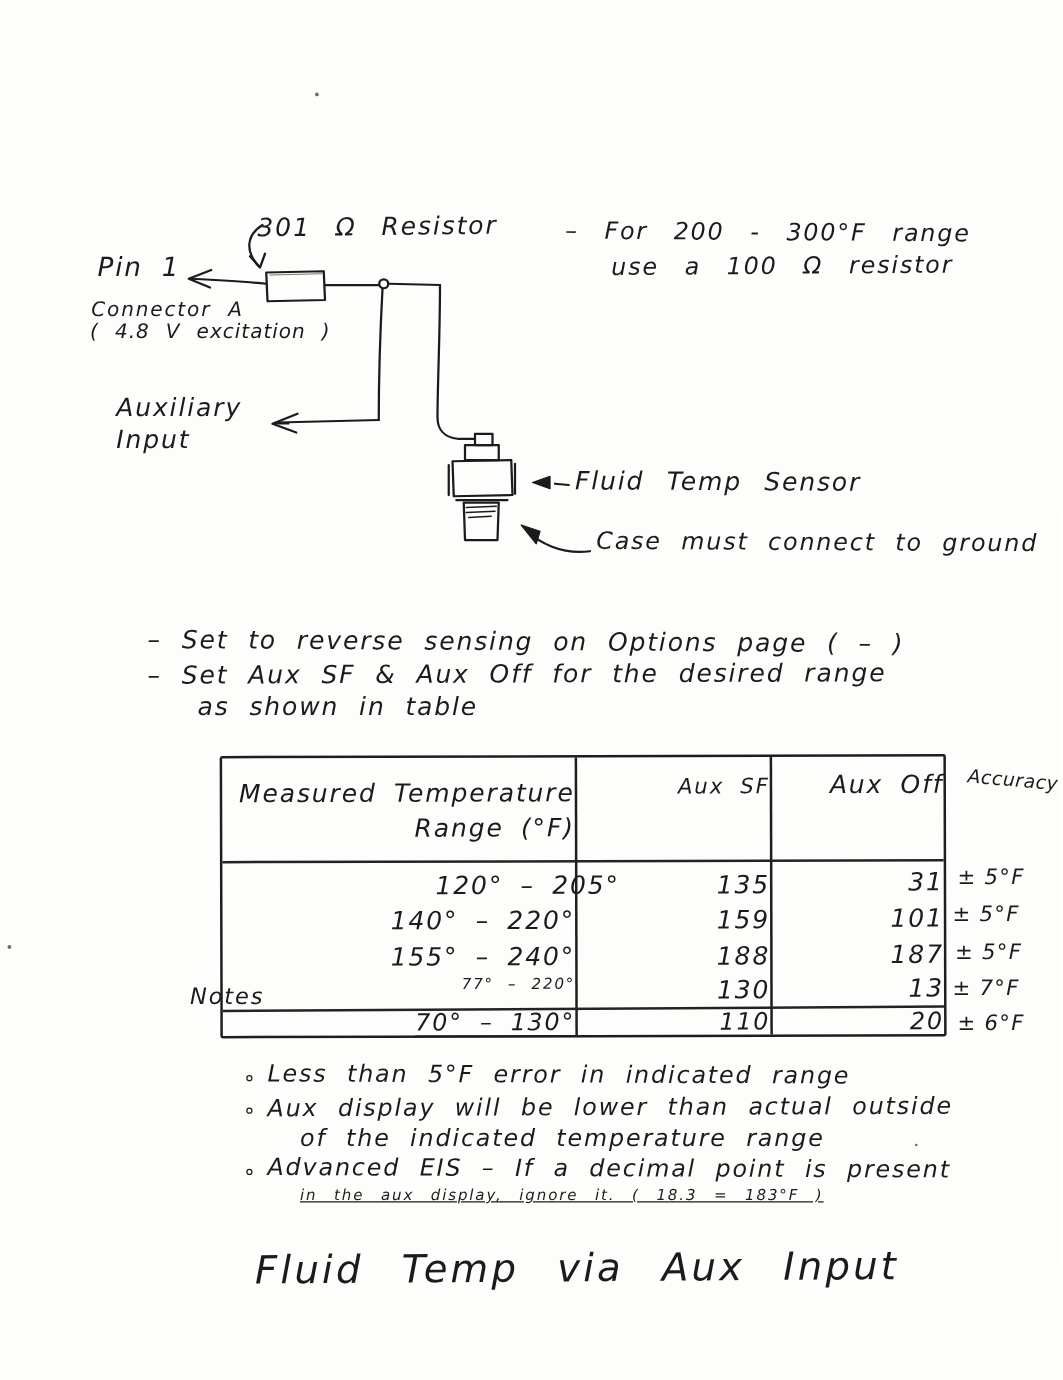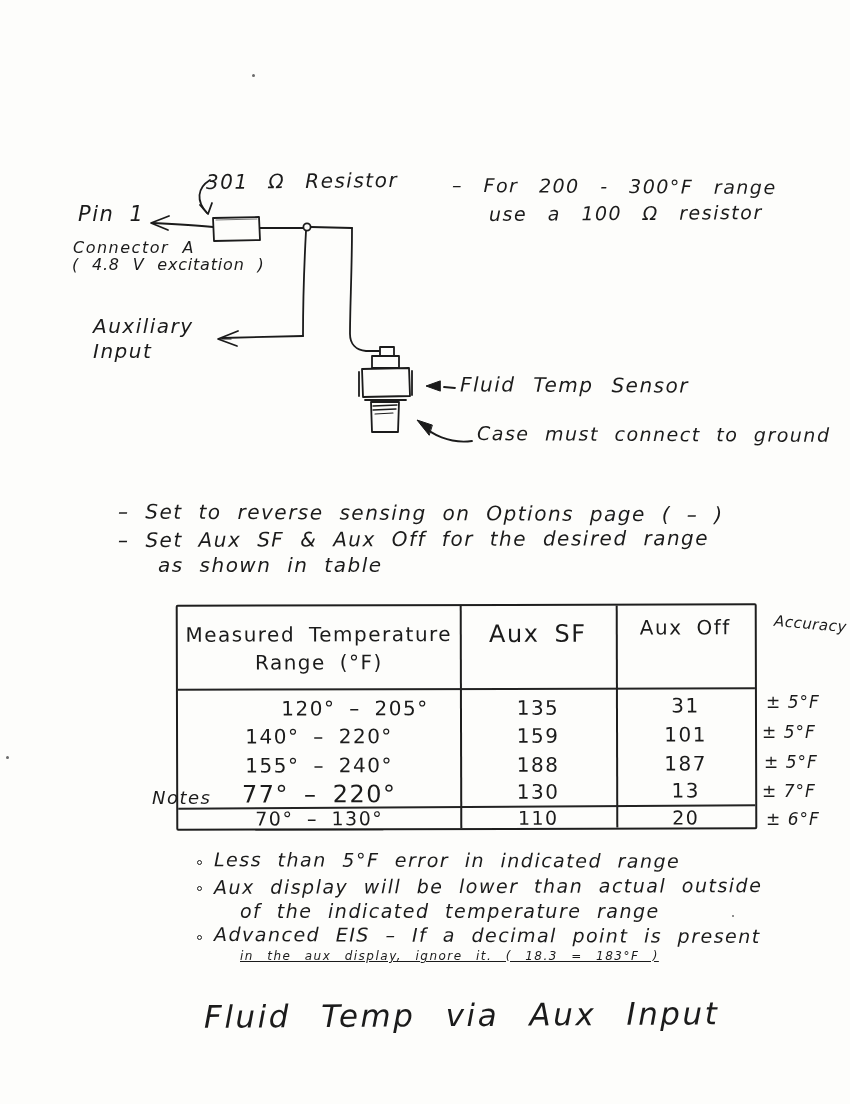--- a/index.html
+++ b/index.html
@@ -16,21 +16,21 @@
   }
   .svg-layer { position:absolute; left:0; top:0; }
   
   .tbl {
     position:absolute; left:176px; top:604px; width:581px; height:226px;
     border:2px solid #1e1e1e; border-radius:2px;
     transform:rotate(-0.15deg);
   }
   .tbl .vline { position:absolute; top:0; width:2px; height:100%; background:#1e1e1e; }
   .tbl .hline { position:absolute; left:0; width:100%; height:2px; background:#232323; }
-  .tbl .cell-text { position:absolute; text-align:center; letter-spacing:1.5px; word-spacing:6px; }
+  .tbl .cell-text { position:absolute; text-align:right; font-style:italic; letter-spacing:1.5px; word-spacing:6px; }
   .col-range { left:0; width:282px; }
   .col-sf    { left:282px; width:156px; }
   .col-off   { left:438px; width:139px; }
   .underline { text-decoration:underline; text-underline-offset:4px; }
   .acc-val { position:absolute; font-style:italic; letter-spacing:1px; font-size:17px; }
   .speck { position:absolute; background:#6a6a6a; border-radius:50%; }
   .bullet-dot { position:absolute; width:5px; height:5px; border:1.5px solid #1b1b1b; border-radius:50%; }
 </style>
 </head>
 <body>
@@ -97,36 +97,36 @@
   <div class="hw" style="left:158px; top:554px; font-size:20px; word-spacing:8px;">as shown in table</div>
 
   <div class="tbl">
     <div class="vline" style="left:282px;"></div>
     <div class="vline" style="left:438px;"></div>
     <div class="hline" style="top:82px;"></div>
     <div class="hline" style="top:200px; transform:rotate(-0.2deg);"></div>
 
     <div class="cell-text col-range" style="top:16px; font-size:20px;">Measured Temperature</div>
     <div class="cell-text col-range" style="top:44px; font-size:20px;">Range (°F)</div>
-    <div class="cell-text col-sf" style="top:14px; font-size:24px;">Aux SF</div>
+    <div class="cell-text col-sf" style="top:14px; font-size:17px;">Aux SF</div>
     <div class="cell-text col-off" style="top:10px; font-size:20px;">Aux Off</div>
 
     <div class="cell-text col-range" style="top:90px; font-size:20px;margin-left:36px;">120° –  205°</div>
     <div class="cell-text col-sf" style="top:90px; font-size:20px;">135</div>
     <div class="cell-text col-off" style="top:88px; font-size:20px;">31</div>
 
     <div class="cell-text col-range" style="top:118px; font-size:20px;">140°  –  220°</div>
     <div class="cell-text col-sf" style="top:118px; font-size:20px;">159</div>
     <div class="cell-text col-off" style="top:117px; font-size:20px;">101</div>
 
     <div class="cell-text col-range" style="top:147px; font-size:20px;">155°  –  240°</div>
     <div class="cell-text col-sf" style="top:147px; font-size:20px;">188</div>
     <div class="cell-text col-off" style="top:146px; font-size:20px;">187</div>
 
-    <div class="cell-text col-range" style="top:174px; font-size:24px;">77°  –  220°</div>
+    <div class="cell-text col-range" style="top:174px; font-size:12px;">77°  –  220°</div>
     <div class="cell-text col-sf" style="top:174px; font-size:20px;">130</div>
     <div class="cell-text col-off" style="top:173px; font-size:20px;">13</div>
 
     <div class="cell-text col-range underline" style="top:201px; font-size:19px;">70° –  130°</div>
     <div class="cell-text col-sf" style="top:201px; font-size:19px;">110</div>
     <div class="cell-text col-off" style="top:201px; font-size:19px;">20</div>
   </div>
 
   <div class="hw" style="left:774px; top:616px; font-size:15px; letter-spacing:0.5px; transform:rotate(5deg);">Accuracy</div>
   <div class="acc-val" style="left:766px; top:692px;">± 5°F</div>

